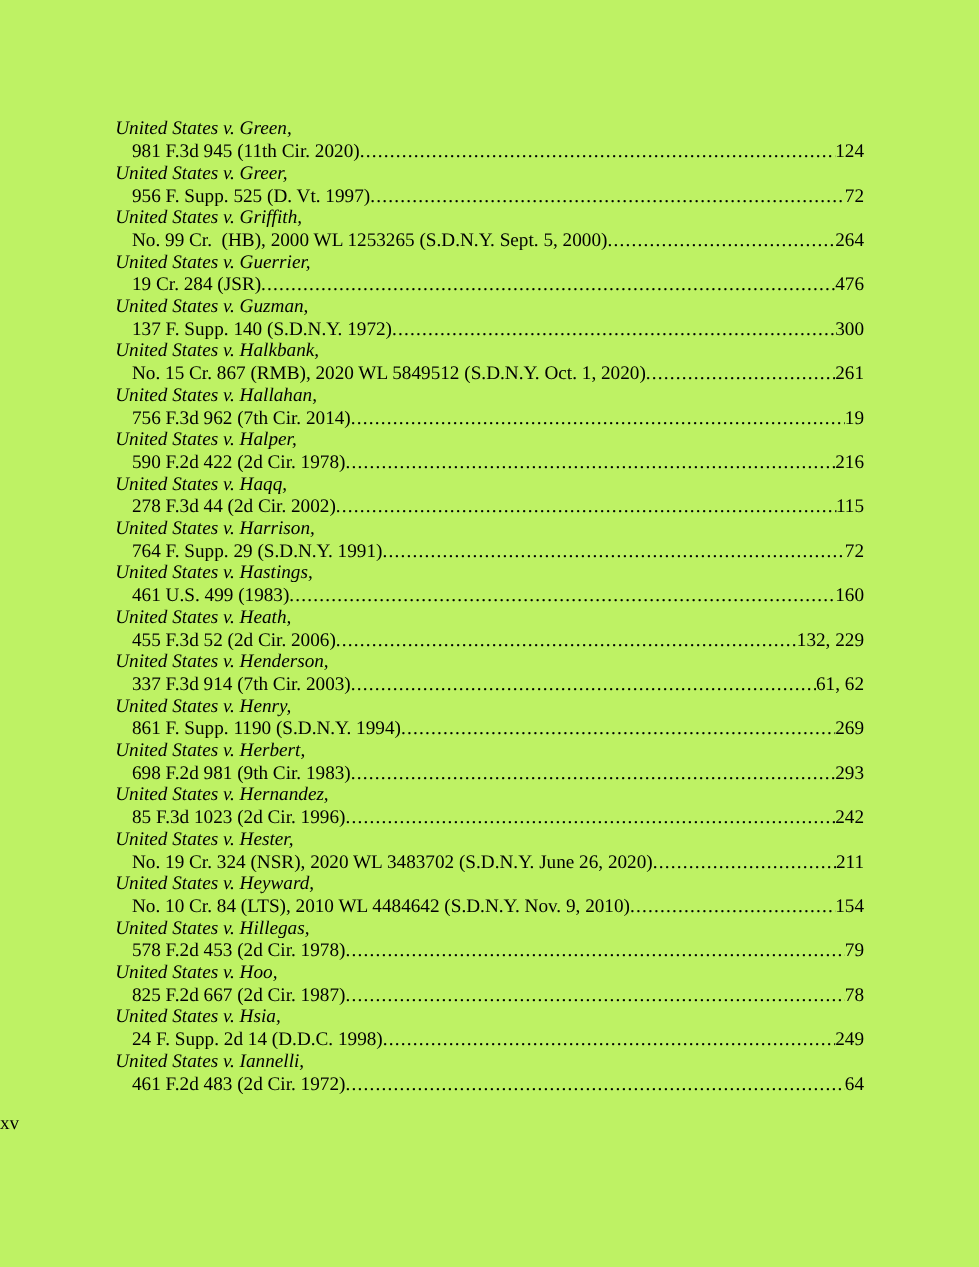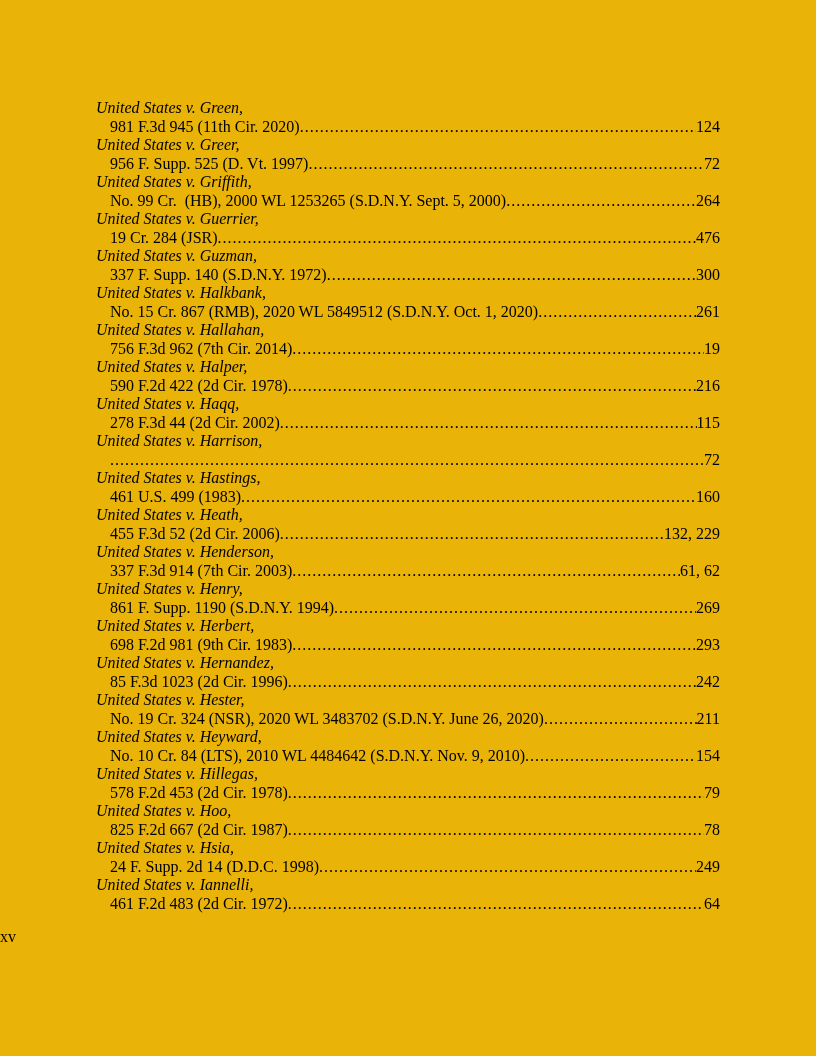--- a/index.html
+++ b/index.html
@@ -4,21 +4,21 @@
 <style>
   html, body {
     margin: 0;
     padding: 0;
     background: #ffffff;
   }
   .page {
     position: relative;
     width: 816px;
     height: 1056px;
-    background: #eab308;
+    background: #bef264;
     color: #000000;
     font-family: "Liberation Serif", "DejaVu Serif", serif;
     font-size: 16px;
     line-height: 18.5px;
     overflow: hidden;
   }
   .toa {
     position: absolute;
     left: 96px;
     top: 99px;
@@ -97,21 +97,21 @@
       <div class="cite-line">
         <span class="cite-text">19 Cr. 284 (JSR)</span>
         <span class="leader"></span>
         <span class="page-ref">476</span>
       </div>
     </div>
 
     <div class="entry">
       <div class="case-name">United States v. Guzman,</div>
       <div class="cite-line">
-        <span class="cite-text">337 F. Supp. 140 (S.D.N.Y. 1972)</span>
+        <span class="cite-text">137 F. Supp. 140 (S.D.N.Y. 1972)</span>
         <span class="leader"></span>
         <span class="page-ref">300</span>
       </div>
     </div>
 
     <div class="entry">
       <div class="case-name">United States v. Halkbank,</div>
       <div class="cite-line">
         <span class="cite-text">No. 15 Cr. 867 (RMB), 2020 WL 5849512 (S.D.N.Y. Oct. 1, 2020)</span>
         <span class="leader"></span>
@@ -142,20 +142,21 @@
       <div class="cite-line">
         <span class="cite-text">278 F.3d 44 (2d Cir. 2002)</span>
         <span class="leader"></span>
         <span class="page-ref">115</span>
       </div>
     </div>
 
     <div class="entry">
       <div class="case-name">United States v. Harrison,</div>
       <div class="cite-line">
+        <span class="cite-text">764 F. Supp. 29 (S.D.N.Y. 1991)</span>
         <span class="leader"></span>
         <span class="page-ref">72</span>
       </div>
     </div>
 
     <div class="entry">
       <div class="case-name">United States v. Hastings,</div>
       <div class="cite-line">
         <span class="cite-text">461 U.S. 499 (1983)</span>
         <span class="leader"></span>

